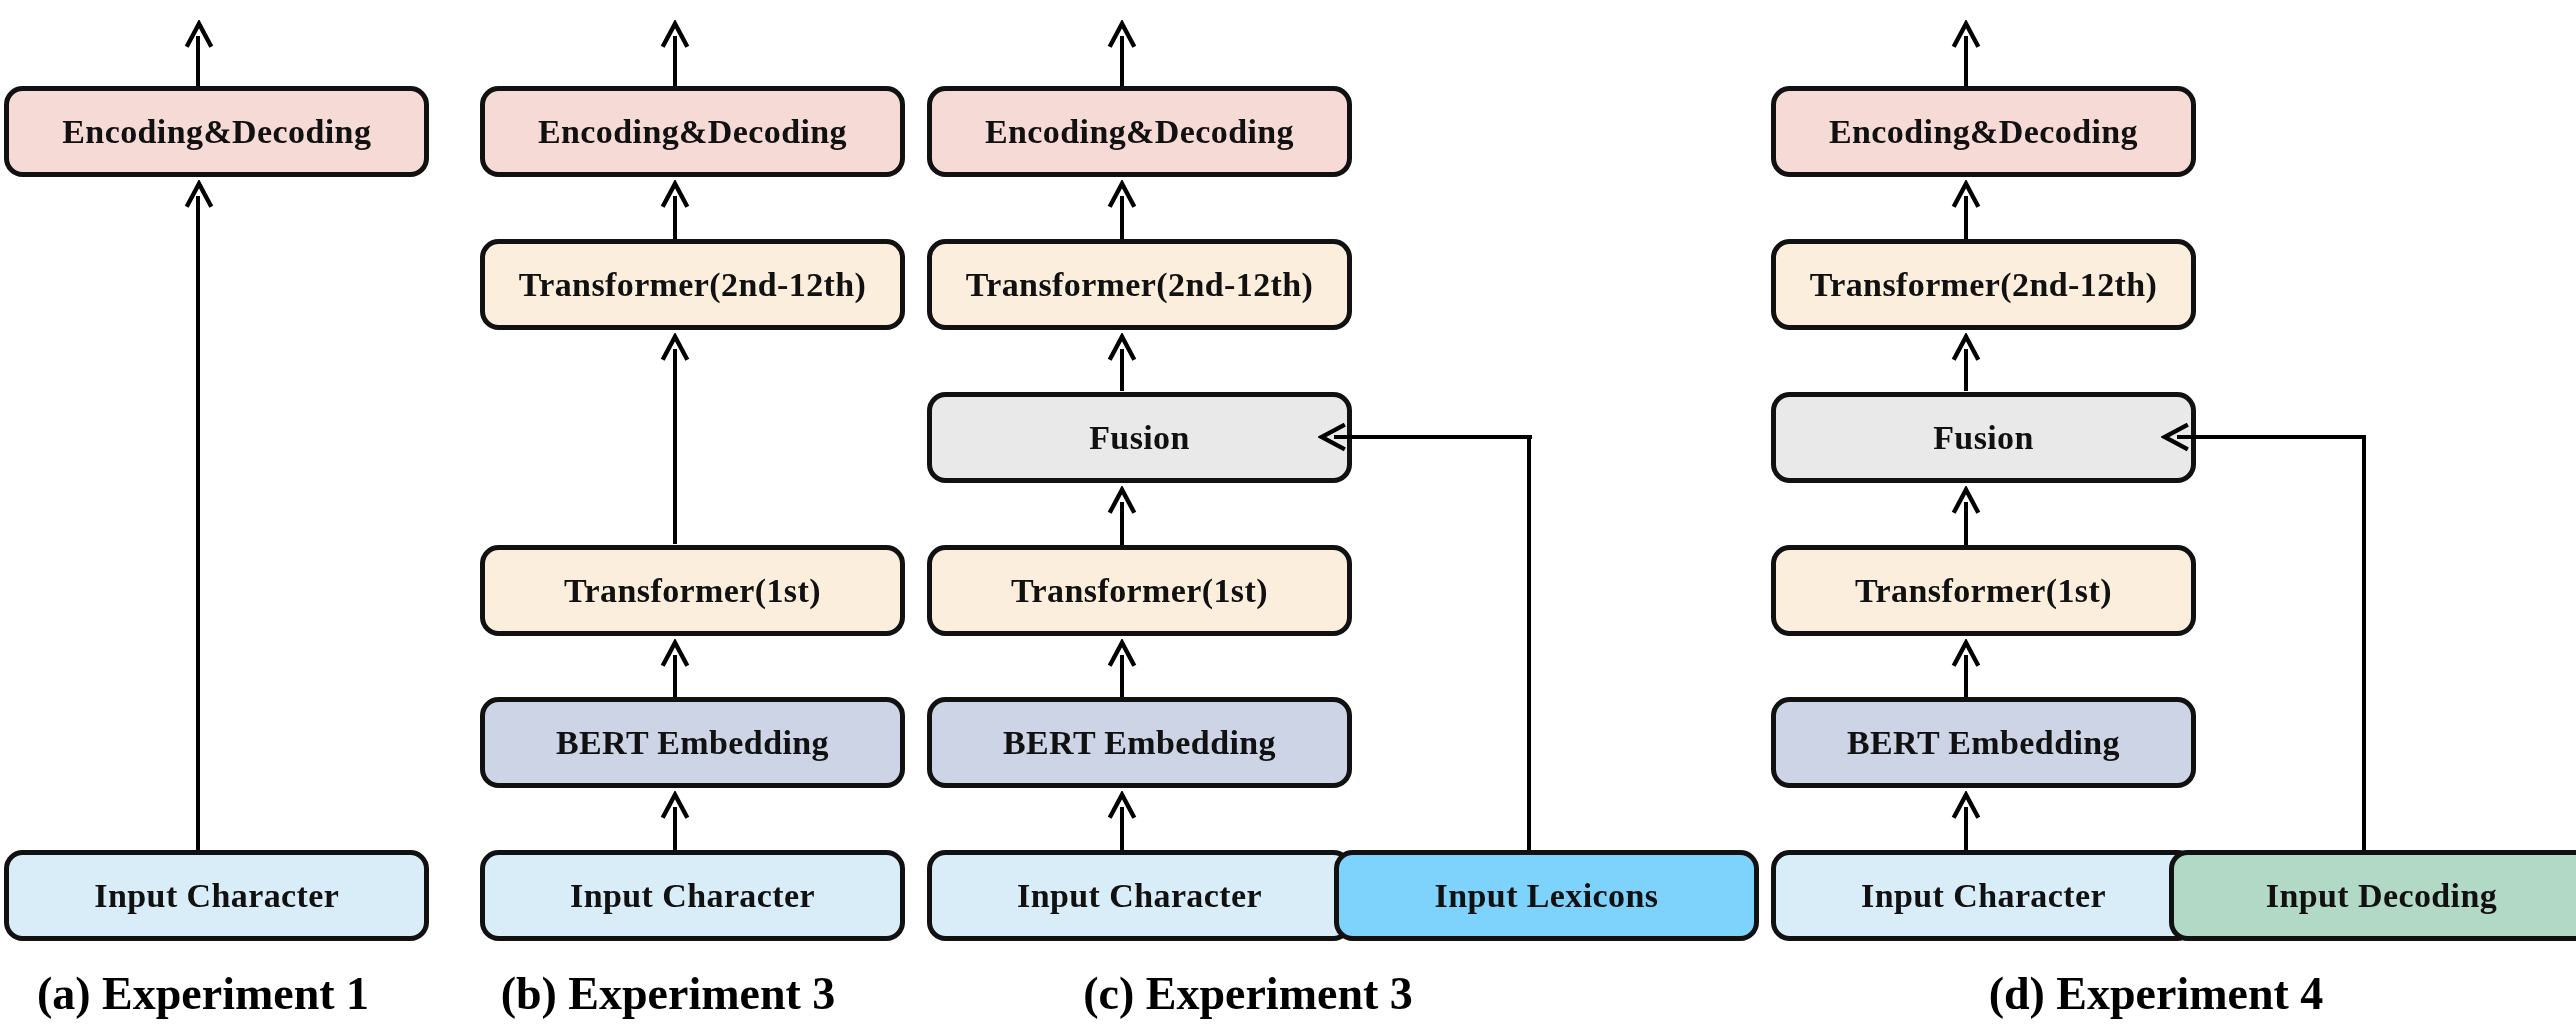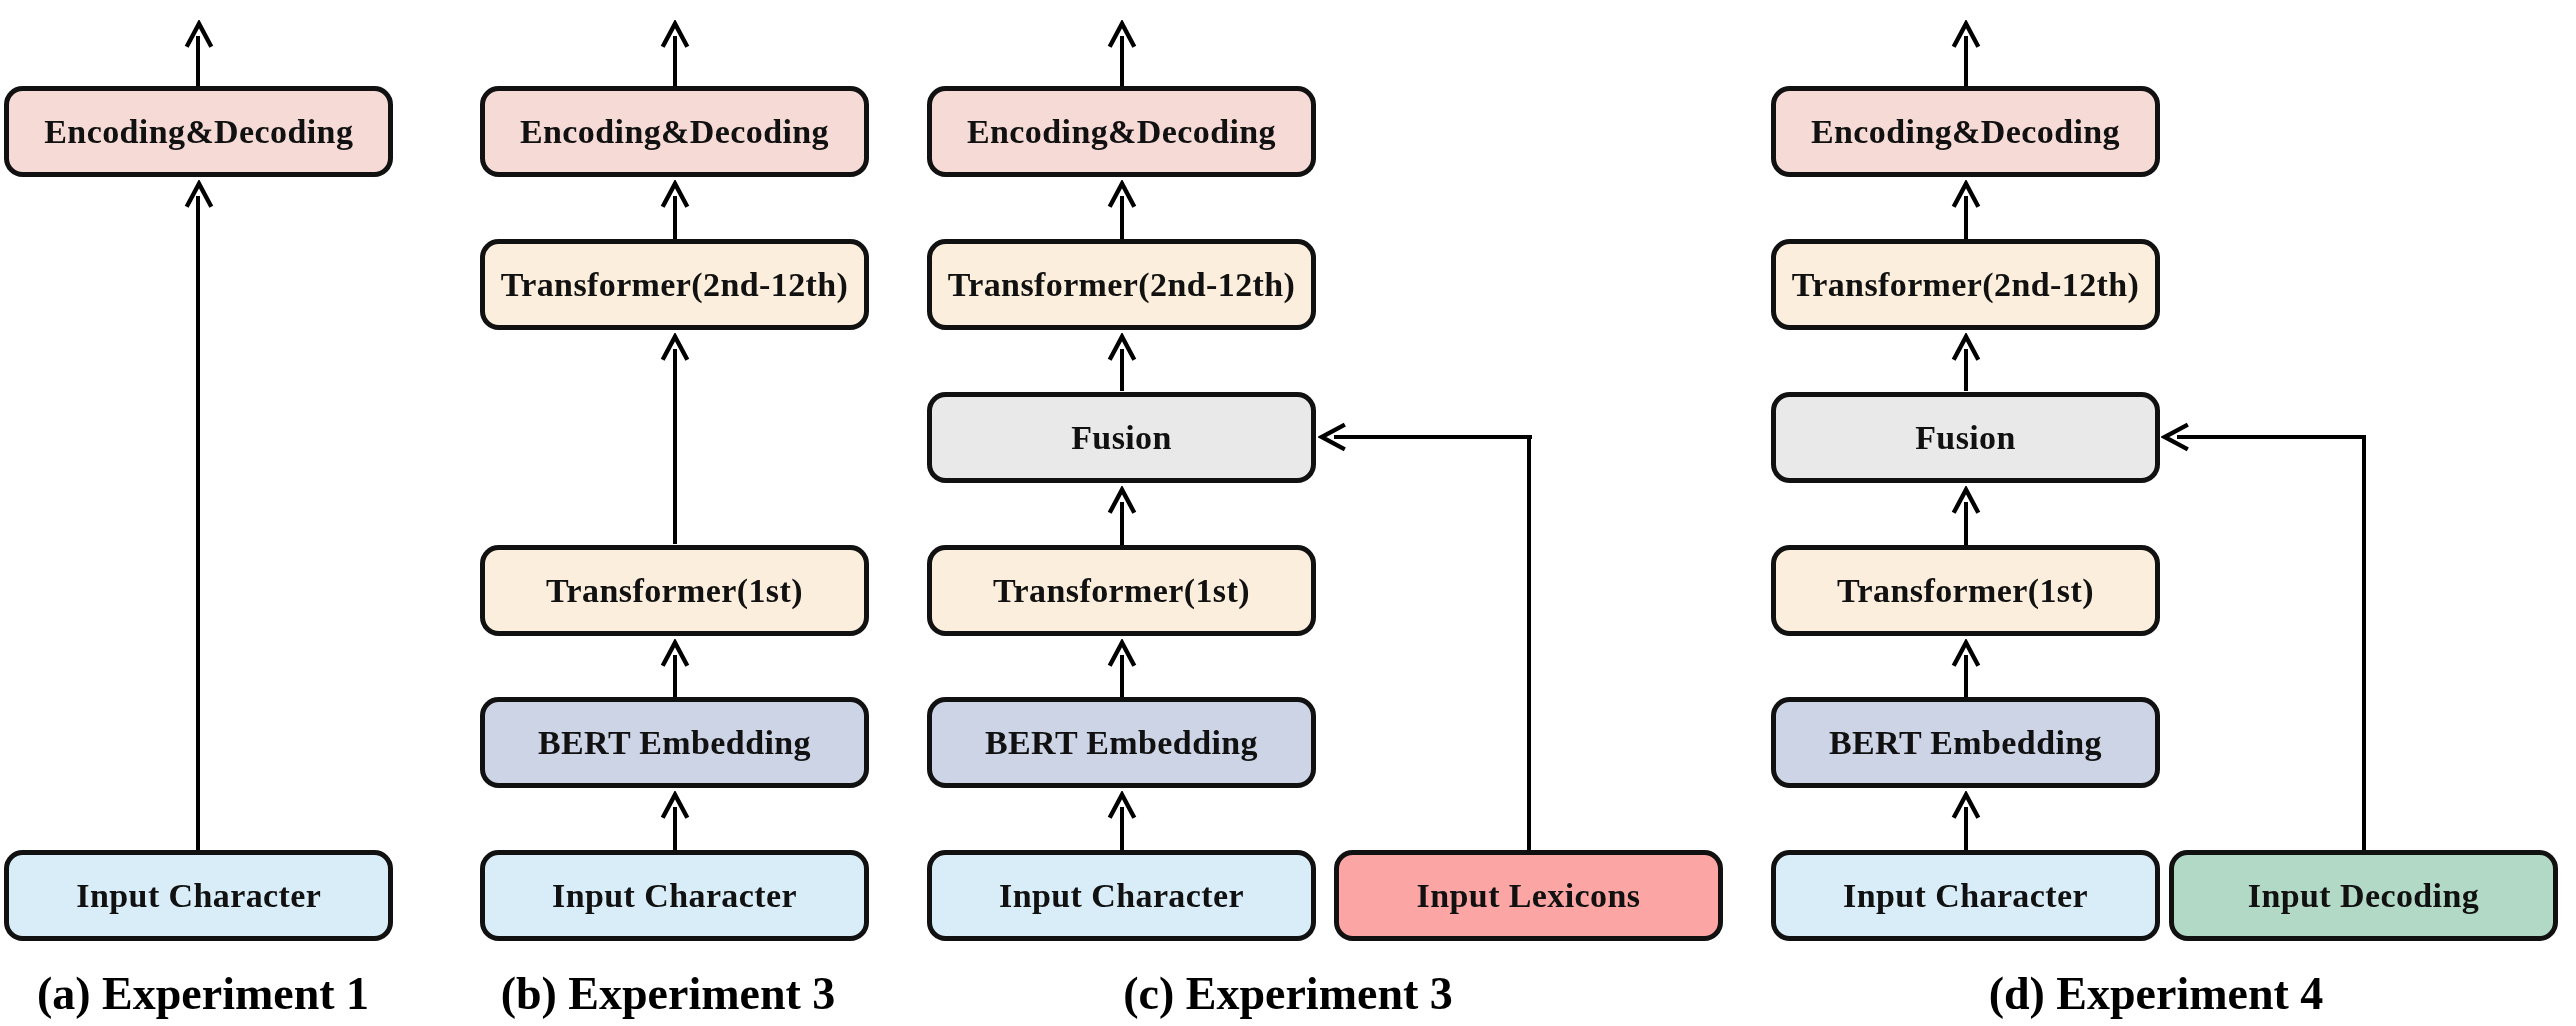--- a/index.html
+++ b/index.html
@@ -6,21 +6,21 @@
   .canvas {
     position: relative;
     width: 2576px;
     height: 1027px;
     background: #ffffff;
     overflow: hidden;
     font-family: "Liberation Serif", serif;
   }
   .box {
     position: absolute;
-    width: 389px;
+    width: 425px;
     height: 91px;
     box-sizing: border-box;
     border: 5px solid #111111;
     border-radius: 18.7px;
     display: flex;
     align-items: center;
     justify-content: center;
     font-weight: bold;
     font-size: 34px;
     color: #111111;
@@ -99,22 +99,22 @@
       <path d="M5 37 L22 5 L39 37" fill="none" stroke="#000" stroke-width="6"></path>
     </svg>
   <div class="shaft-v" style="left:673px; top:807px; height:43px;"></div>
 
   <div class="box" style="left: 927px; top: 86px; background-color: rgb(246, 218, 214);">Encoding&amp;Decoding</div>
   <div class="box" style="left: 927px; top: 239px; background-color: rgb(251, 238, 220);">Transformer(2nd-12th)</div>
   <div class="box" style="left: 927px; top: 392px; background-color: rgb(233, 233, 233);">Fusion</div>
   <div class="box" style="left: 927px; top: 545px; background-color: rgb(251, 238, 220);">Transformer(1st)</div>
   <div class="box" style="left: 927px; top: 697px; background-color: rgb(204, 212, 230);">BERT Embedding</div>
   <div class="box" style="left: 927px; top: 850px; background-color: rgb(216, 237, 248);">Input Character</div>
-  <div class="box" style="left: 1334px; top: 850px; background-color: #fca5a5;">Input Lexicons</div>
-  <div class="caption" style="left:1288px; top:967px;">(c) Experiment 3</div>
+  <div class="box" style="left: 1334px; top: 850px; background-color: #7dd3fc;">Input Lexicons</div>
+  <div class="caption" style="left:1248px; top:967px;">(c) Experiment 3</div>
 
   <svg class="head" style="left:1106px; top:20px;" width="32" height="29" viewBox="0 0 44 40">
       <path d="M5 37 L22 5 L39 37" fill="none" stroke="#000" stroke-width="6"></path>
     </svg>
   <div class="shaft-v" style="left:1120px; top:36px; height:50px;"></div>
 
   <svg class="head" style="left:1106px; top:180px;" width="32" height="29" viewBox="0 0 44 40">
       <path d="M5 37 L22 5 L39 37" fill="none" stroke="#000" stroke-width="6"></path>
     </svg>
   <div class="shaft-v" style="left:1120px; top:196px; height:43px;"></div>

